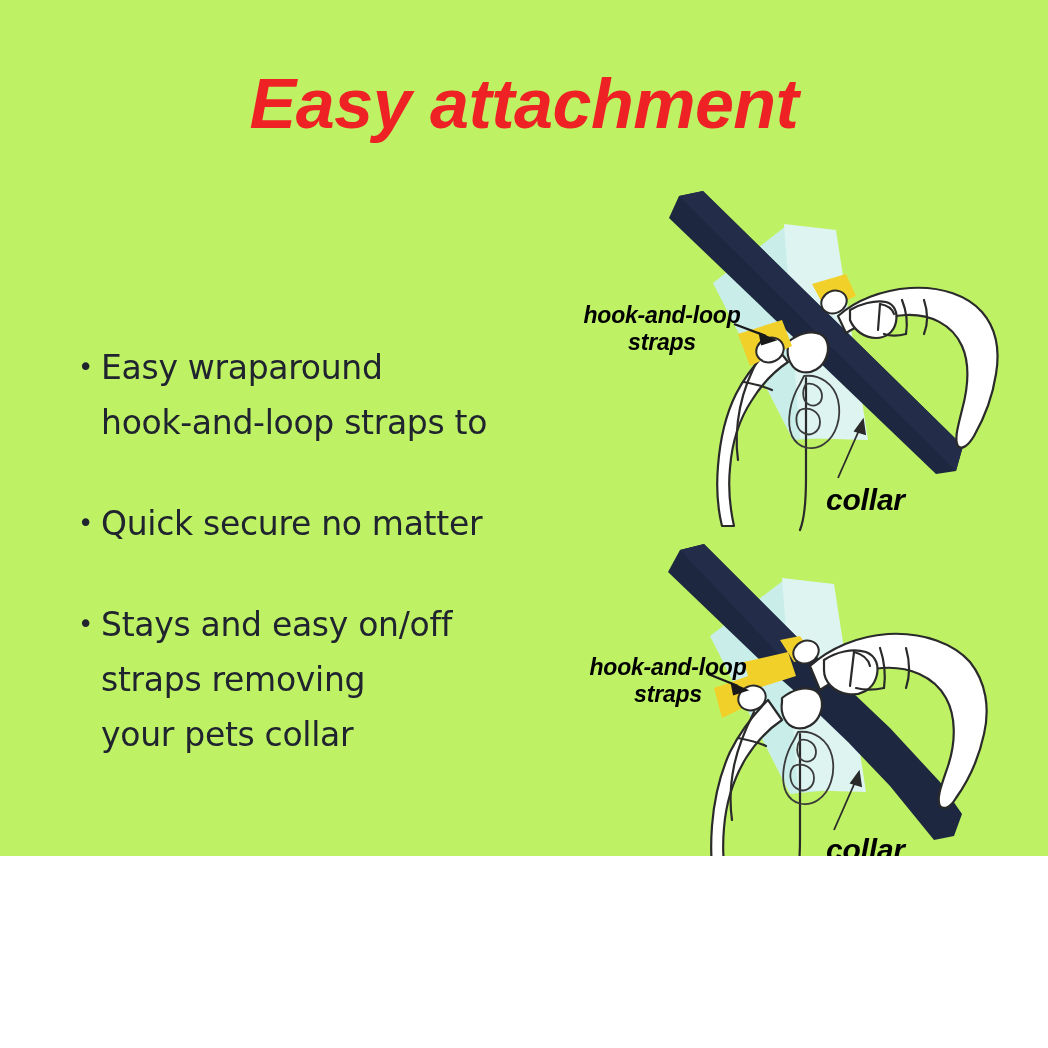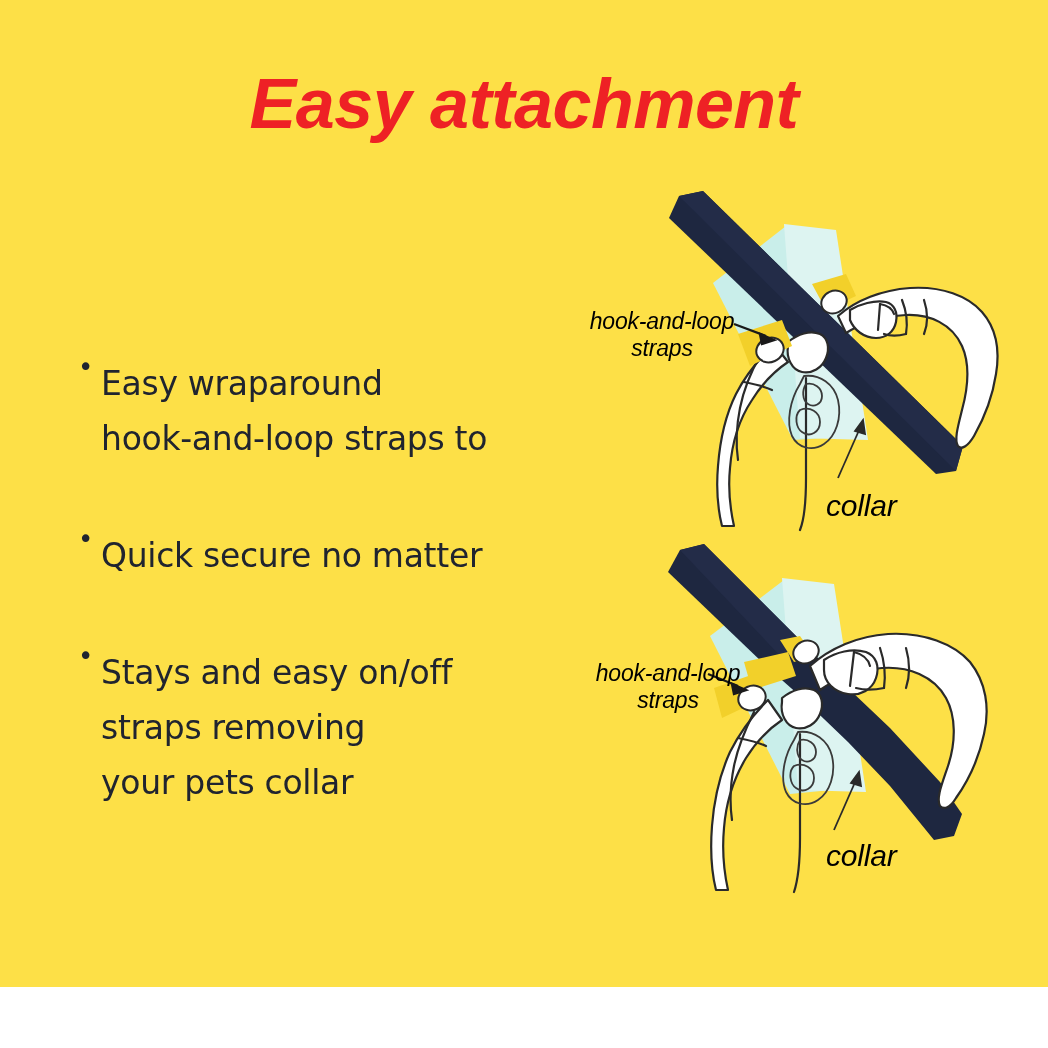--- a/index.html
+++ b/index.html
@@ -10,22 +10,22 @@
   body {
     width: 1048px;
     height: 1048px;
     font-family: "Liberation Sans", sans-serif;
     -webkit-font-smoothing: antialiased;
   }
 
   #page {
     position: relative;
     width: 1048px;
-    height: 987px;
-    background: #fde047;
+    height: 856px;
+    background: #bef264;
     overflow: hidden;
   }
 
   
   #title {
     position: absolute;
     left: 0;
     top: 66px;
     width: 1048px;
     text-align: center;
@@ -59,41 +59,39 @@
   }
   .bullet .dot {
     flex: 0 0 auto;
     font-size: 26px;
     line-height: 55px;
     margin-right: 8px;
     color: #20242f;
   }
   .bullet .btext {
     flex: 1 1 auto;
-    margin-top: 16px;
   }
 
   
   .panel {
     position: absolute;
   }
   #panel-top  { left: 538px; top: 178px;  width: 500px; height: 360px; }
   #panel-bot  { left: 538px; top: 540px;  width: 500px; height: 360px; }
 
   .panel svg { display: block; }
 
   .lbl {
     position: absolute;
     font-family: "Liberation Sans", sans-serif;
-    font-weight: normal;
+    font-weight: bold;
     font-style: italic;
     color: #000000;
     white-space: nowrap;
     letter-spacing: -0.2px;
-    margin-top: 6px;
   }
   .lbl-straps {
     font-size: 23px;
     line-height: 27px;
     text-align: center;
   }
   .lbl-collar {
     font-size: 30px;
     line-height: 27px;
   }

